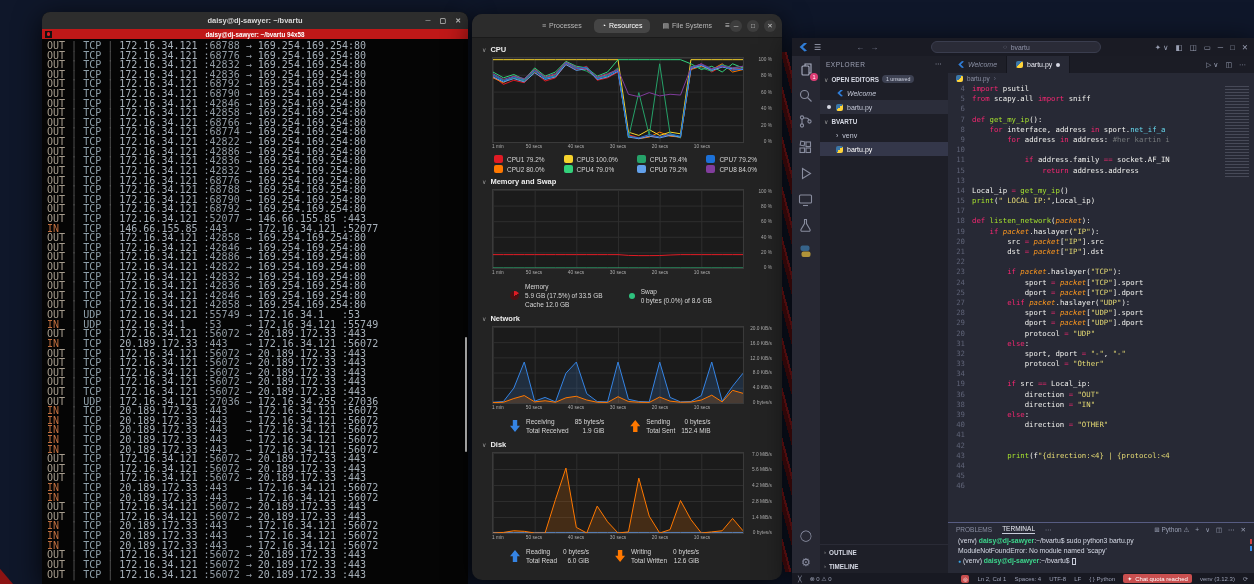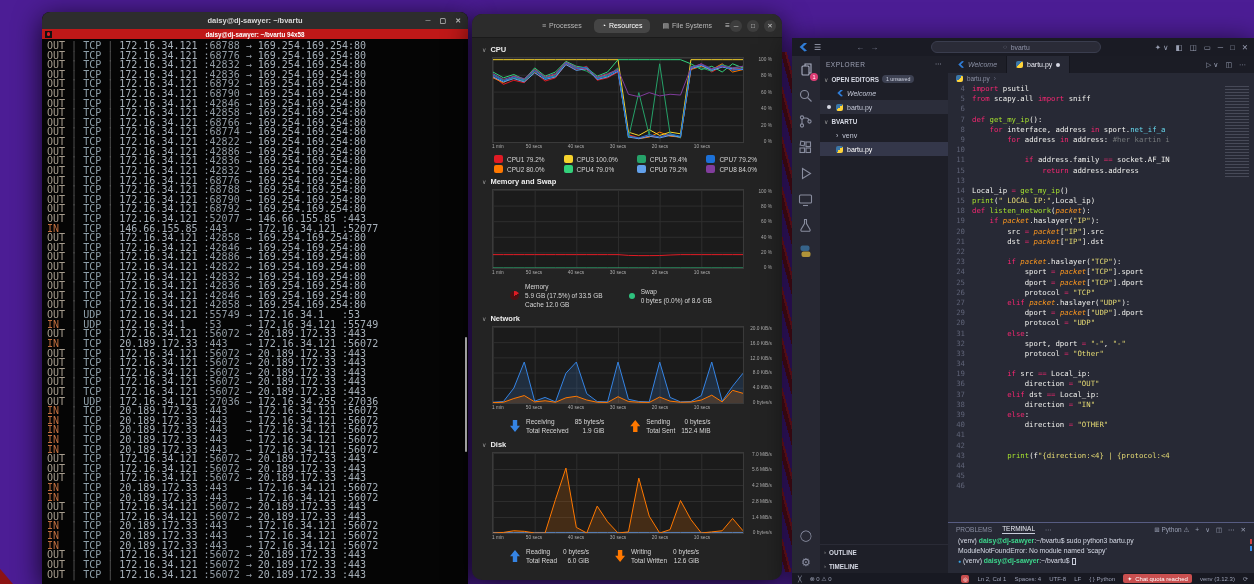--- a/index.html
+++ b/index.html
@@ -1,19 +1,19 @@
 <!DOCTYPE html>
 <html><head>
 <meta charset="utf-8">
 <style>
   * { margin:0; padding:0; box-sizing:border-box; }
   html,body { width:1254px; height:584px; background:#000; overflow:hidden;
     font-family:"Liberation Sans", sans-serif; }
   .abs { position:absolute; }
-  #stage { position:relative; width:1254px; height:584px; background:#4c1d95; }
+  #stage { position:relative; width:1254px; height:584px; background:#0f172a; }
 
   
   .wp-red { background:repeating-linear-gradient(75deg, transparent 0 7px, #6e0f0f 7px 11px, #b31b1b 11px 13px); opacity:.85; }
   .wp-tri { background:#8c1313; clip-path:polygon(0 100%, 0 15%, 100% 100%); }
 
   
   #term { left:42px; top:12px; width:426px; height:572px; background:#050505;
     border-radius:8px 8px 0 0; box-shadow:0 6px 28px rgba(0,0,0,.8); }
   #term-titlebar { height:17px; background:#2d2d2d; border-radius:8px 8px 0 0;
     display:flex; align-items:center; justify-content:center; position:relative;
@@ -574,39 +574,39 @@
               <div class="code-row"><span class="gutter">6</span><span></span></div>
               <div class="code-row"><span class="gutter">7</span><span><span class="tok-k">def </span><span class="tok-f">get_my_ip</span><span class="tok-w">():</span></span></div>
               <div class="code-row"><span class="gutter">8</span><span><span class="tok-w">    </span><span class="tok-k">for</span><span class="tok-w"> interface, address </span><span class="tok-k">in</span><span class="tok-w"> sport.</span><span class="tok-b">net_if_a</span></span></div>
               <div class="code-row"><span class="gutter">9</span><span><span class="tok-w">        </span><span class="tok-k">for</span><span class="tok-w"> address </span><span class="tok-k">in</span><span class="tok-w"> address: </span><span class="tok-c">#her kartin i</span></span></div>
               <div class="code-row"><span class="gutter">10</span><span></span></div>
               <div class="code-row"><span class="gutter">11</span><span><span class="tok-w">            </span><span class="tok-k">if</span><span class="tok-w"> address.family </span><span class="tok-o">==</span><span class="tok-w"> socket.AF_IN</span></span></div>
               <div class="code-row"><span class="gutter">15</span><span><span class="tok-w">                </span><span class="tok-k">return</span><span class="tok-w"> address.address</span></span></div>
               <div class="code-row"><span class="gutter">13</span><span></span></div>
               <div class="code-row"><span class="gutter">14</span><span><span class="tok-w">Local_ip </span><span class="tok-o">=</span><span class="tok-w"> </span><span class="tok-f">get_my_ip</span><span class="tok-w">()</span></span></div>
               <div class="code-row"><span class="gutter">15</span><span><span class="tok-f">print</span><span class="tok-w">(</span><span class="tok-s">" LOCAL IP:"</span><span class="tok-w">,Local_ip)</span></span></div>
+              <div class="code-row"><span class="gutter">17</span><span></span></div>
               <div class="code-row"><span class="gutter">18</span><span><span class="tok-k">def </span><span class="tok-f">listen_network</span><span class="tok-w">(</span><span class="tok-p">packet</span><span class="tok-w">):</span></span></div>
               <div class="code-row"><span class="gutter">19</span><span><span class="tok-w">    </span><span class="tok-k">if</span><span class="tok-w"> </span><span class="tok-p">packet</span><span class="tok-w">.haslayer(</span><span class="tok-s">"IP"</span><span class="tok-w">):</span></span></div>
               <div class="code-row"><span class="gutter">20</span><span><span class="tok-w">        src </span><span class="tok-o">=</span><span class="tok-w"> </span><span class="tok-p">packet</span><span class="tok-w">[</span><span class="tok-s">"IP"</span><span class="tok-w">].src</span></span></div>
               <div class="code-row"><span class="gutter">21</span><span><span class="tok-w">        dst </span><span class="tok-o">=</span><span class="tok-w"> </span><span class="tok-p">packet</span><span class="tok-w">[</span><span class="tok-s">"IP"</span><span class="tok-w">].dst</span></span></div>
               <div class="code-row"><span class="gutter">22</span><span></span></div>
               <div class="code-row"><span class="gutter">23</span><span><span class="tok-w">        </span><span class="tok-k">if</span><span class="tok-w"> </span><span class="tok-p">packet</span><span class="tok-w">.haslayer(</span><span class="tok-s">"TCP"</span><span class="tok-w">):</span></span></div>
               <div class="code-row"><span class="gutter">24</span><span><span class="tok-w">            sport </span><span class="tok-o">=</span><span class="tok-w"> </span><span class="tok-p">packet</span><span class="tok-w">[</span><span class="tok-s">"TCP"</span><span class="tok-w">].sport</span></span></div>
               <div class="code-row"><span class="gutter">25</span><span><span class="tok-w">            dport </span><span class="tok-o">=</span><span class="tok-w"> </span><span class="tok-p">packet</span><span class="tok-w">[</span><span class="tok-s">"TCP"</span><span class="tok-w">].dport</span></span></div>
-              <div class="code-row"><span class="gutter">26</span><span><span class="tok-w">            protocol </span><span class="tok-o">=</span><span class="tok-w"> </span><span class="tok-s">"TCP"</span></span></div>
               <div class="code-row"><span class="gutter">27</span><span><span class="tok-w">        </span><span class="tok-k">elif</span><span class="tok-w"> </span><span class="tok-p">packet</span><span class="tok-w">.haslayer(</span><span class="tok-s">"UDP"</span><span class="tok-w">):</span></span></div>
+              <div class="code-row"><span class="gutter">28</span><span><span class="tok-w">            sport </span><span class="tok-o">=</span><span class="tok-w"> </span><span class="tok-p">packet</span><span class="tok-w">[</span><span class="tok-s">"UDP"</span><span class="tok-w">].sport</span></span></div>
               <div class="code-row"><span class="gutter">29</span><span><span class="tok-w">            dport </span><span class="tok-o">=</span><span class="tok-w"> </span><span class="tok-p">packet</span><span class="tok-w">[</span><span class="tok-s">"UDP"</span><span class="tok-w">].dport</span></span></div>
               <div class="code-row"><span class="gutter">20</span><span><span class="tok-w">            protocol </span><span class="tok-o">=</span><span class="tok-w"> </span><span class="tok-s">"UDP"</span></span></div>
               <div class="code-row"><span class="gutter">31</span><span><span class="tok-w">        </span><span class="tok-k">else</span><span class="tok-w">:</span></span></div>
               <div class="code-row"><span class="gutter">32</span><span><span class="tok-w">            sport, dport </span><span class="tok-o">=</span><span class="tok-w"> </span><span class="tok-s">"-"</span><span class="tok-w">, </span><span class="tok-s">"-"</span></span></div>
               <div class="code-row"><span class="gutter">33</span><span><span class="tok-w">            protocol </span><span class="tok-o">=</span><span class="tok-w"> </span><span class="tok-s">"Other"</span></span></div>
               <div class="code-row"><span class="gutter">34</span><span></span></div>
               <div class="code-row"><span class="gutter">19</span><span><span class="tok-w">        </span><span class="tok-k">if</span><span class="tok-w"> src </span><span class="tok-o">==</span><span class="tok-w"> Local_ip:</span></span></div>
               <div class="code-row"><span class="gutter">36</span><span><span class="tok-w">            direction </span><span class="tok-o">=</span><span class="tok-w"> </span><span class="tok-s">"OUT"</span></span></div>
-              <div class="code-row"><span class="gutter">37</span><span><span class="tok-w">        </span><span class="tok-k">elif</span><span class="tok-w"> dst </span><span class="tok-o">==</span><span class="tok-w"> Local_ip:</span></span></div>
               <div class="code-row"><span class="gutter">38</span><span><span class="tok-w">            direction </span><span class="tok-o">=</span><span class="tok-w"> </span><span class="tok-s">"IN"</span></span></div>
               <div class="code-row"><span class="gutter">39</span><span><span class="tok-w">        </span><span class="tok-k">else</span><span class="tok-w">:</span></span></div>
               <div class="code-row"><span class="gutter">40</span><span><span class="tok-w">            direction </span><span class="tok-o">=</span><span class="tok-w"> </span><span class="tok-s">"OTHER"</span></span></div>
               <div class="code-row"><span class="gutter">41</span><span></span></div>
               <div class="code-row"><span class="gutter">42</span><span></span></div>
               <div class="code-row"><span class="gutter">43</span><span><span class="tok-w">        </span><span class="tok-f">print</span><span class="tok-w">(f</span><span class="tok-s">"{direction:&lt;4} | {protocol:&lt;4</span></span></div>
               <div class="code-row"><span class="gutter">44</span><span></span></div>
               <div class="code-row"><span class="gutter">45</span><span></span></div>
               <div class="code-row"><span class="gutter">46</span><span></span></div>
             </div>

